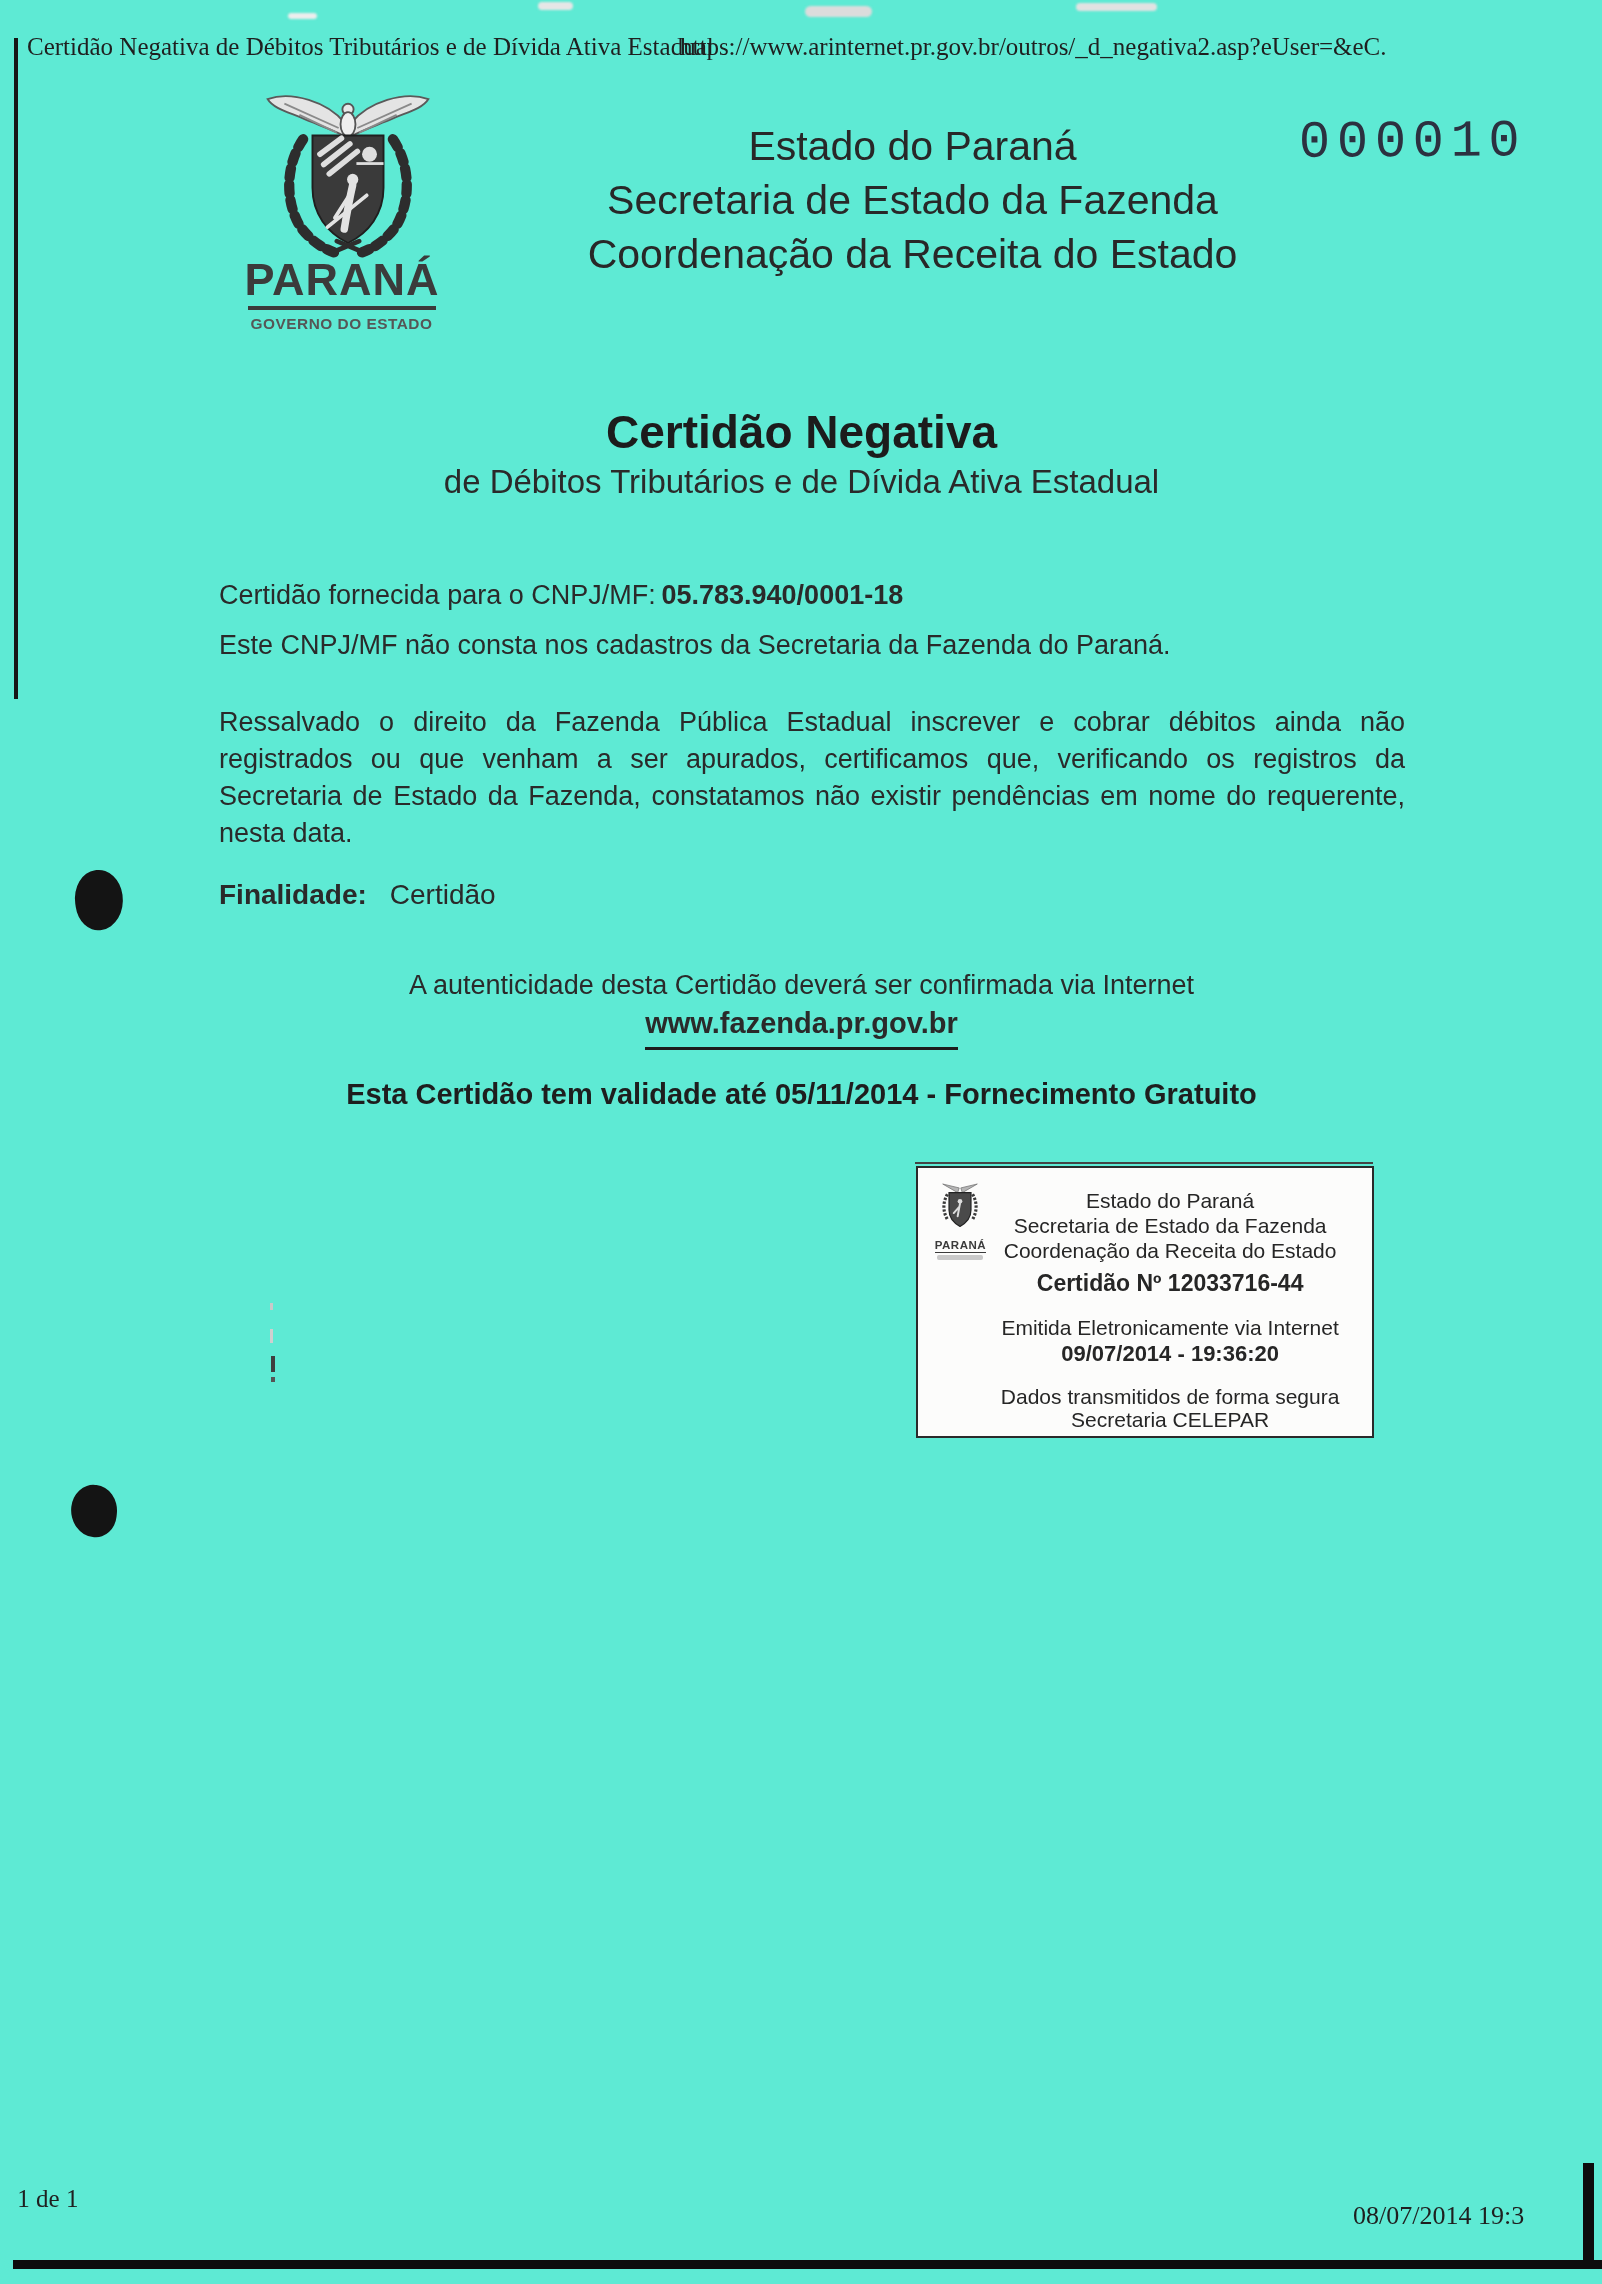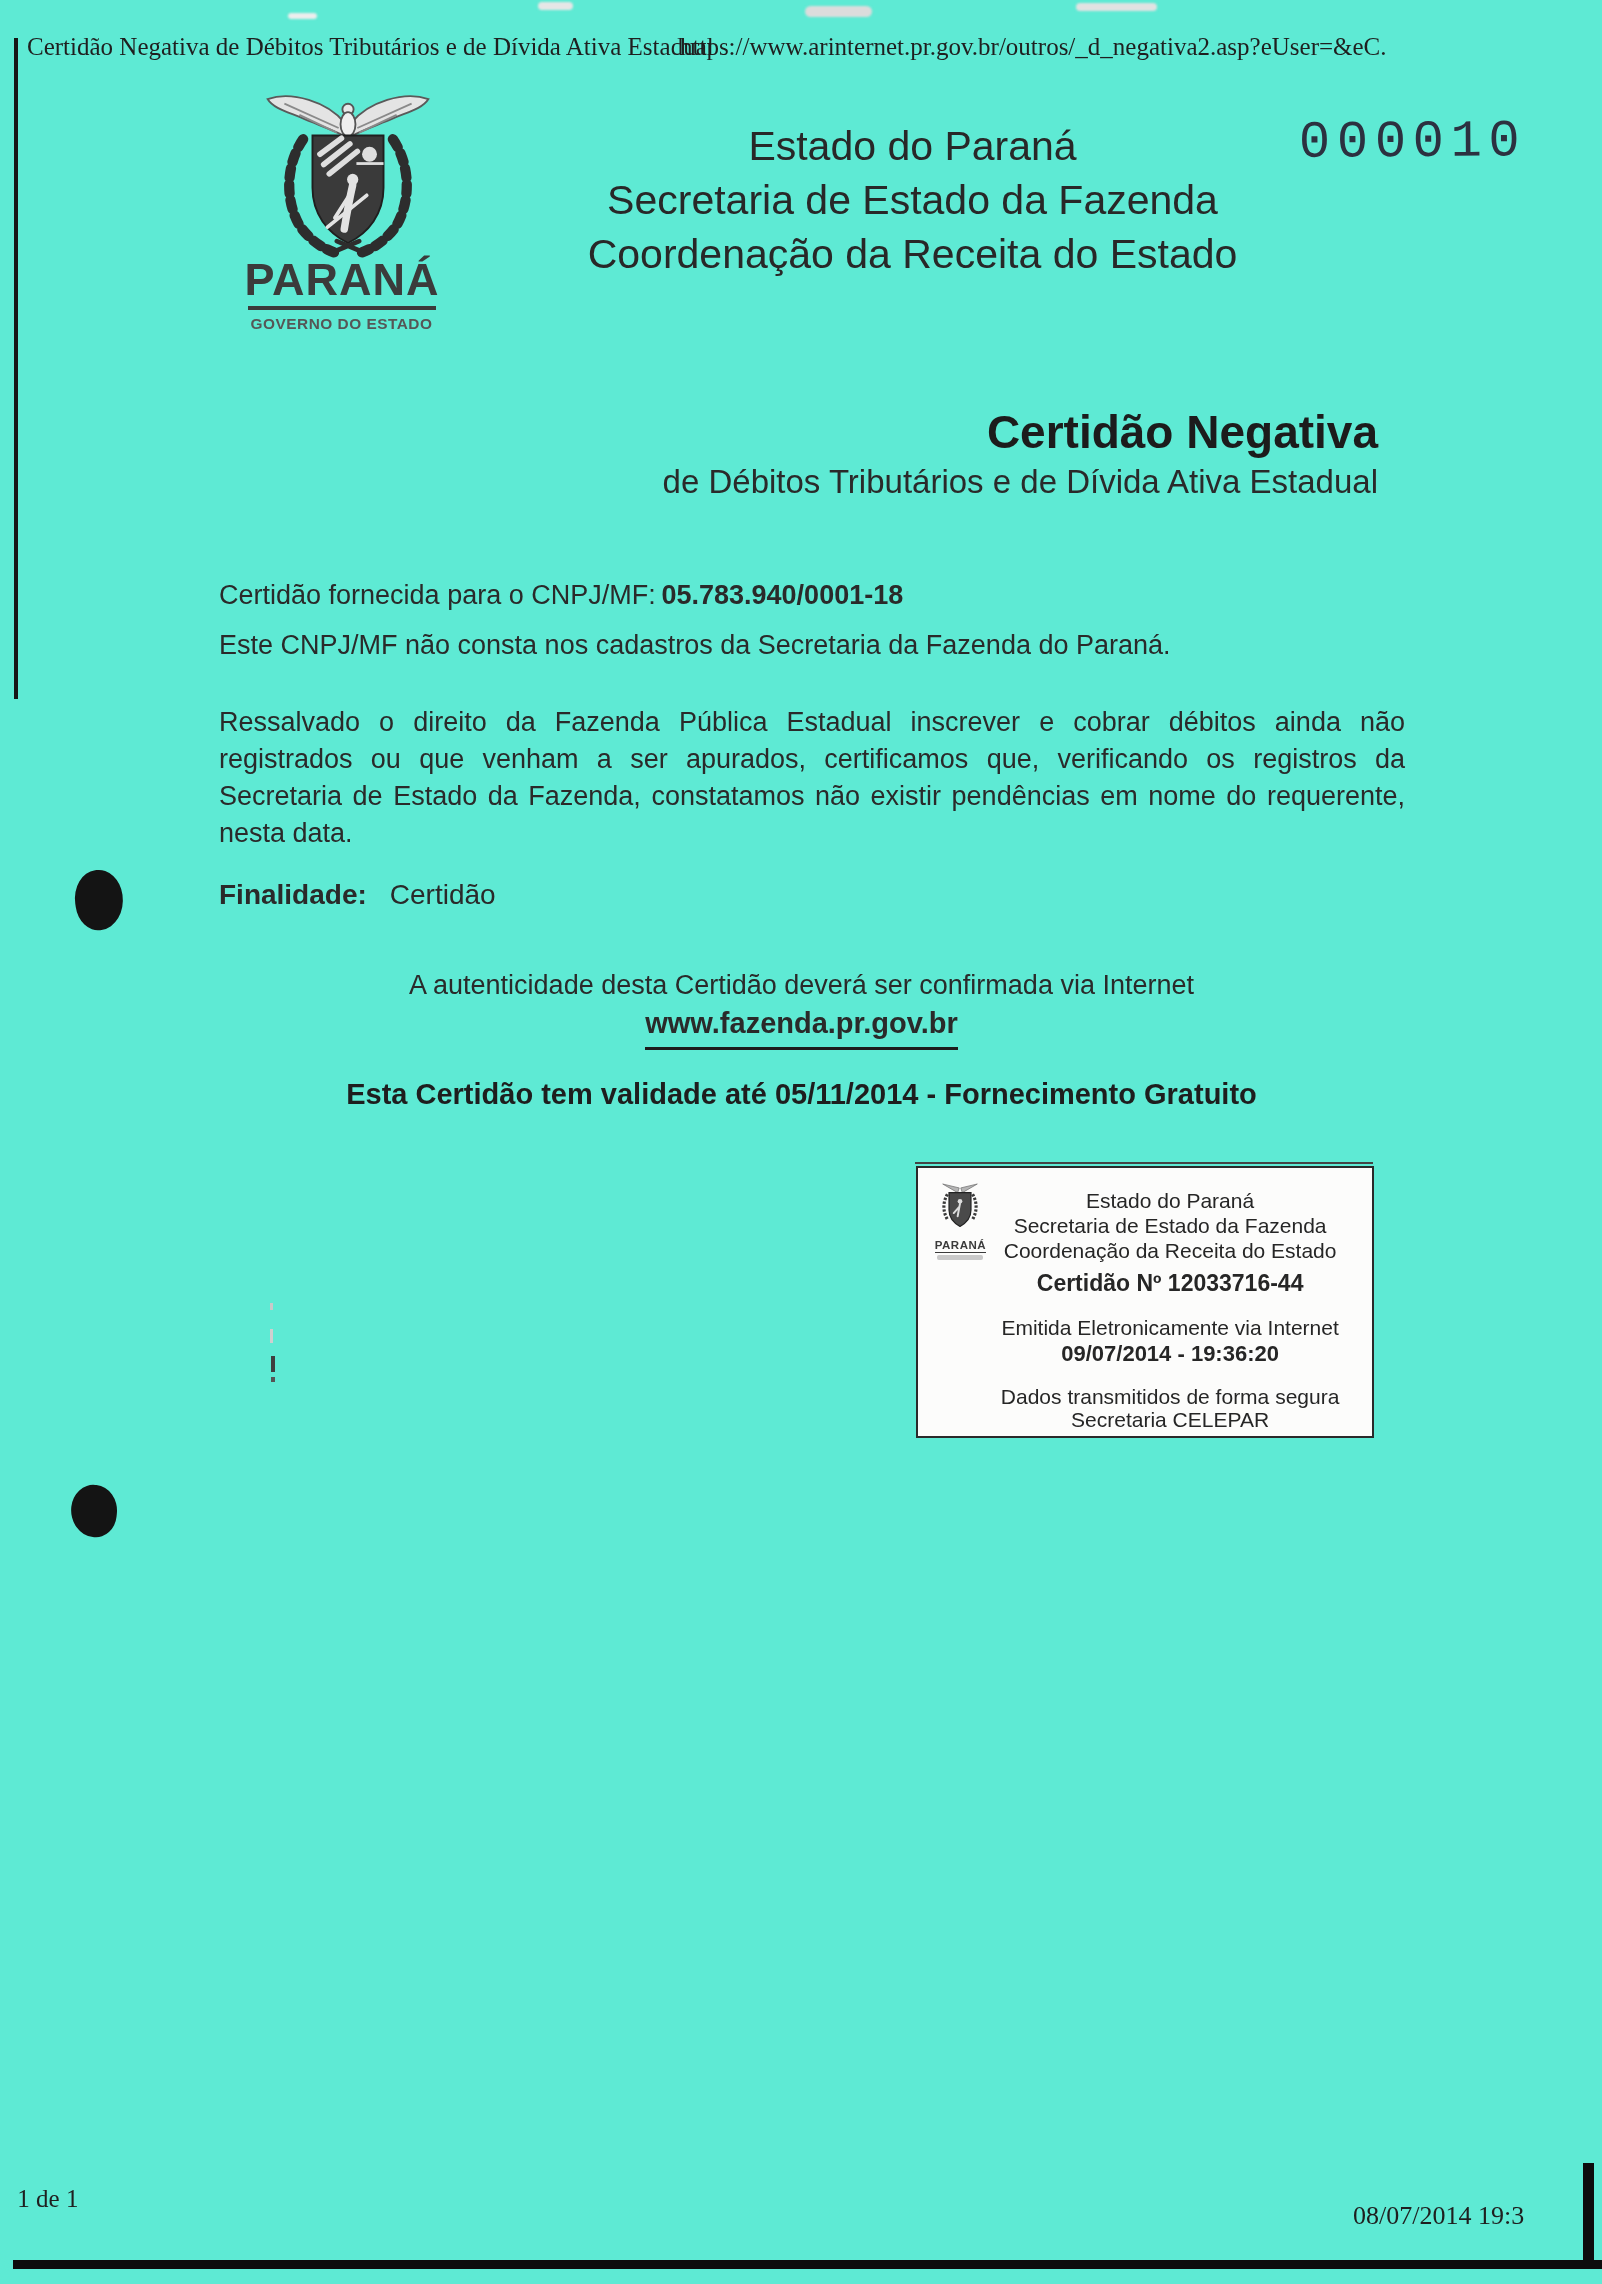--- a/index.html
+++ b/index.html
@@ -22,21 +22,21 @@
   .artifact{position:absolute;}
   
   .logo-svg{position:absolute;left:252px;top:85px;}
   .logo-word{position:absolute;left:240px;top:254px;width:204px;text-align:center;font-size:45px;font-weight:bold;color:#3b3b3b;letter-spacing:1px;}
   .logo-underline{position:absolute;left:248px;top:306px;width:188px;height:3.8px;background:#3b3b3b;}
   .logo-sub{position:absolute;left:236px;top:315px;width:211px;text-align:center;font-size:15.4px;font-weight:bold;color:#565656;letter-spacing:0.5px;}
   
   .letterhead{position:absolute;left:538px;top:119px;width:749px;text-align:center;font-size:41px;line-height:54px;color:#282828;}
   .stamp{position:absolute;left:1299px;top:113px;font-family:"Liberation Mono","DejaVu Sans Mono",monospace;font-size:52px;letter-spacing:6.7px;color:#2c3140;transform:rotate(-0.4deg);}
   
-  .title-block{position:absolute;left:225px;top:402px;width:1153px;text-align:right;color:#1c1c1c;}
+  .title-block{position:absolute;left:225px;top:402px;width:1153px;text-align:center;color:#1c1c1c;}
   .title-main{font-size:46px;font-weight:bold;line-height:60px;}
   .title-sub{font-size:33px;line-height:40px;color:#2a2a2a;}
   .title-num{font-size:33px;font-weight:bold;line-height:44px;}
   
   .cnpj-line{position:absolute;left:219px;top:580px;font-size:27px;}
   .cnpj-line .b{margin-left:5.8px;}
   .cnpj-note{position:absolute;left:219px;top:630px;font-size:27px;}
   .paragraph{position:absolute;left:219px;top:704px;width:1186px;font-size:27px;line-height:37px;text-align:justify;margin:0;}
   .finalidade{position:absolute;left:219px;top:879px;font-size:28px;}
   .finalidade span[data-name="finalidade-value"]{margin-left:23px;}

